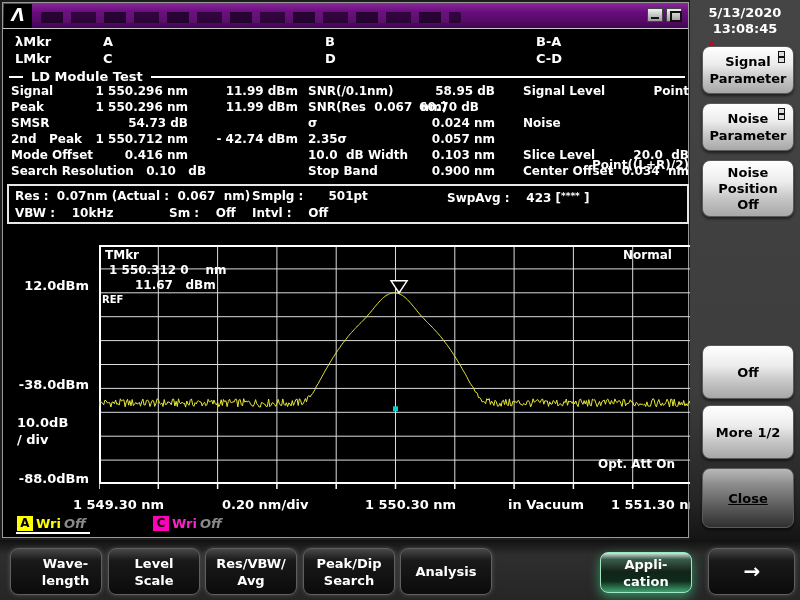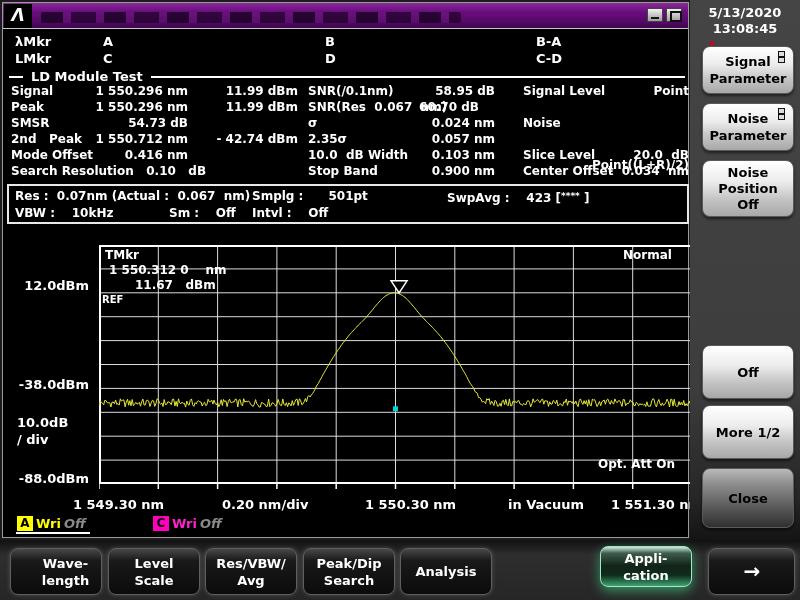--- a/index.html
+++ b/index.html
@@ -56,21 +56,21 @@
             background:linear-gradient(180deg,#454545 0%,#3d3d3d 72%,#262626 92%,#141414 100%); }
   .datetime { position:absolute; left:0; top:5px; width:110px; text-align:center; color:#fff;
               font-size:13px; font-weight:bold; line-height:16px; }
   .mini-logo { position:absolute; left:18px; top:40px; color:#cf0020; font-size:10px;
                font-weight:bold; font-style:italic; }
   .fkey { position:absolute; left:12px; width:92px; border-radius:8px; border:1px solid #5a5a5a;
           background:linear-gradient(180deg,#ffffff 0%,#ececec 38%,#c6c6c6 68%,#a8a8a8 100%);
           color:#000; font-size:13px; font-weight:bold; text-align:center;
           display:flex; flex-direction:column; justify-content:center; line-height:17px;
           box-shadow:0 2px 3px rgba(0,0,0,.55); cursor:pointer; }
-  .fkey.dark { background:linear-gradient(180deg,#b9b9b9 0%,#8f8f8f 25%,#4e4e4e 75%,#303030 100%); }
+  .fkey.dark { background:linear-gradient(180deg,#b9b9b9 0%,#8f8f8f 25%,#4e4e4e 75%,#303030 100%);text-decoration:underline; }
   .dlg { position:absolute; top:4px; right:7px; width:8px; height:12px; }
   .dlg::before { content:""; position:absolute; top:0; left:0; width:5px; height:4px; border:1px solid #111; background:#ddd; }
   .dlg::after  { content:""; position:absolute; top:6px; left:0; width:5px; height:4px; border:1px solid #111; background:#ddd; }
 
   
   .bottombar { position:absolute; left:0; top:540px; width:800px; height:60px;
                background:linear-gradient(180deg,#111 0%,#2e2e2e 25%,#262626 100%); }
   .mbtn { position:absolute; top:8px; width:92px; height:47px; border-radius:8px;
           border:1px solid #5f5f5f; color:#fff; font-size:13px; font-weight:bold;
           background:linear-gradient(180deg,#484848 0%,#191919 26%,#0b0b0b 100%);
@@ -267,21 +267,21 @@
       <div>Res/VBW/</div>
         <div>Avg</div>
     </div>
     <div class="mbtn" style="left:303px;">
       <div>Peak/Dip</div>
         <div>Search</div>
     </div>
     <div class="mbtn" style="left:400px;">
       <div>Analysis</div>
     </div>
-    <div class="mbtn selected" style="left:600px; top:6px; height:41px;">
+    <div class="mbtn selected" style="left:600px; top:12px; height:41px;">
       <div>Appli-</div>
         <div>cation</div>
     </div>
     <div class="mbtn" style="left:708px; width:87px;">
       <div class="arrow">→</div>
     </div>
   </div>
 </div>
 
 </body></html>

